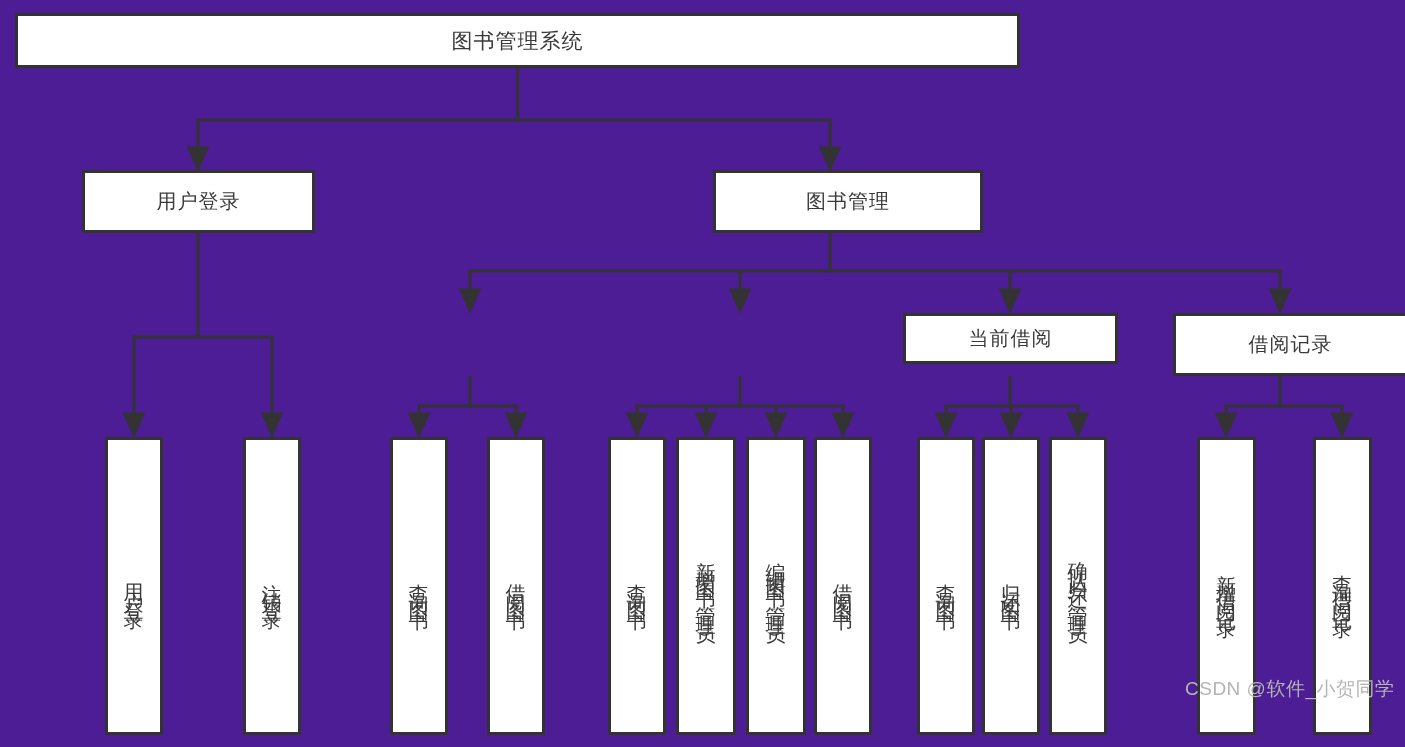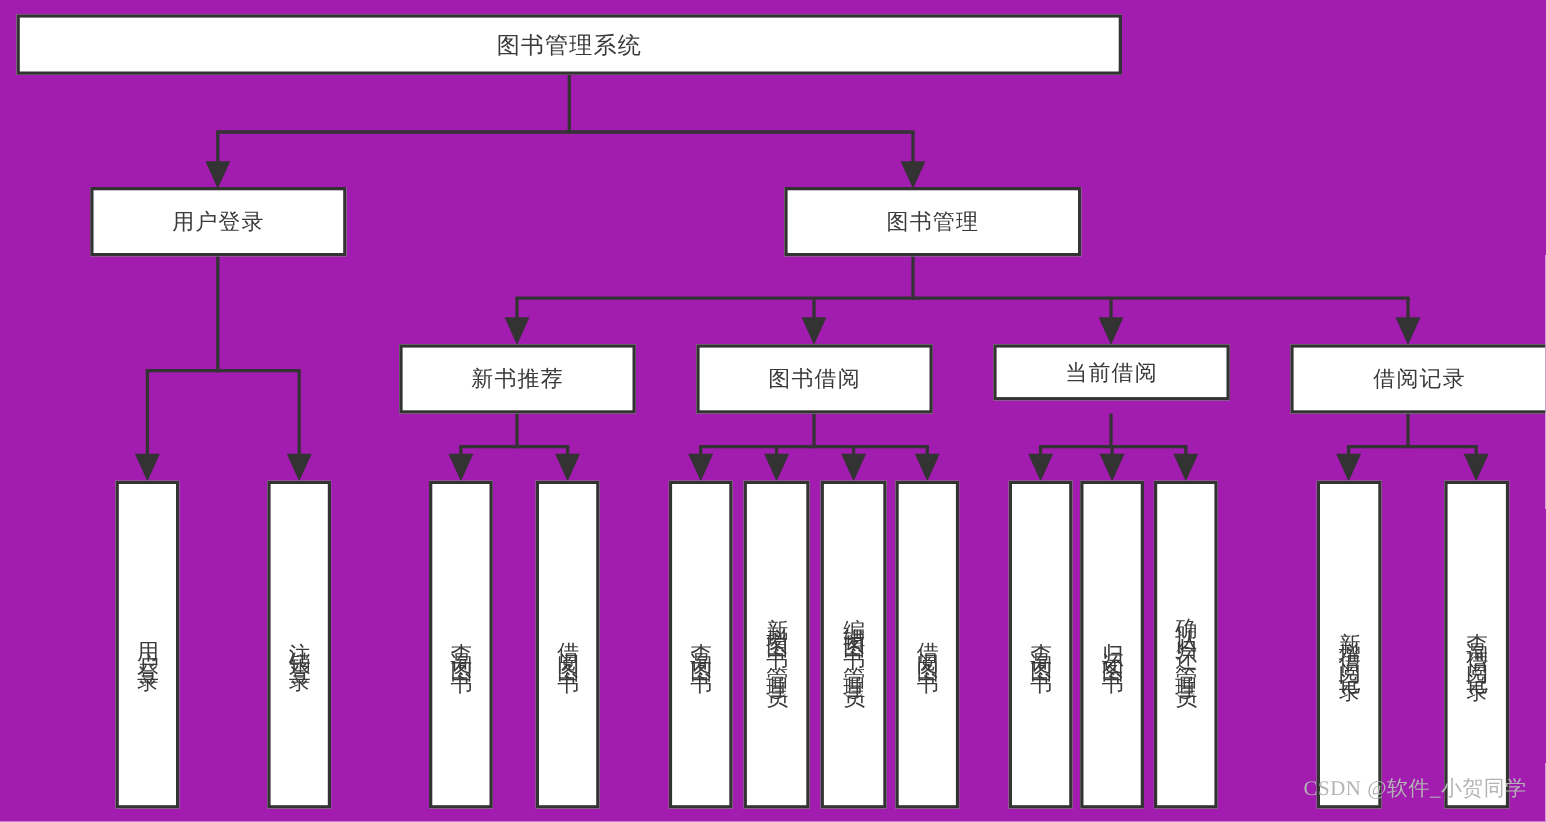--- a/index.html
+++ b/index.html
@@ -4,22 +4,22 @@
 <style>
   html, body {
     margin: 0;
     padding: 0;
     background: #ffffff;
   }
   .canvas {
     position: relative;
     width: 1405px;
     height: 747px;
-    background: #a21caf;
-    font-family: Liberation Serif, serif;
+    background: #4c1d95;
+    font-family: Liberation Sans, sans-serif;
     overflow: hidden;
   }
   .connectors {
     position: absolute;
     left: 0;
     top: 0;
     width: 1405px;
     height: 747px;
   }
   .hbox {
@@ -56,21 +56,21 @@
     text-orientation: mixed;
     font-size: 20px;
     letter-spacing: 9px;
     line-height: 1.1;
     color: #3a3a3a;
     white-space: nowrap;
   }
   .watermark {
     position: absolute;
     left: 1185px;
-    top: 704px;
+    top: 676px;
     font-size: 19px;
     color: #b4b4b4;
     letter-spacing: 0.5px;
     z-index: 5;
     white-space: nowrap;
   }
 </style>
 </head>
 <body>
 
@@ -158,26 +158,20 @@
     <span>图书管理系统</span>
   </div>
 
   <div class="hbox" style="left:82px; top:170px; width:233px; height:63px;">
     <span>用户登录</span>
   </div>
   <div class="hbox" style="left:713px; top:170px; width:270px; height:63px;">
     <span>图书管理</span>
   </div>
 
-  <div class="hbox" style="left:363px; top:313px; width:215px; height:63px;">
-    <span>新书推荐</span>
-  </div>
-  <div class="hbox" style="left:633px; top:313px; width:215px; height:63px;">
-    <span>图书借阅</span>
-  </div>
   <div class="hbox" style="left:903px; top:313px; width:215px; height:51px;">
     <span>当前借阅</span>
   </div>
   <div class="hbox" style="left:1173px; top:313px; width:235px; height:63px;">
     <span>借阅记录</span>
   </div>
 
   <div class="vbox" style="left:105px;">
     <span class="vtext">用户登录</span>
   </div>

